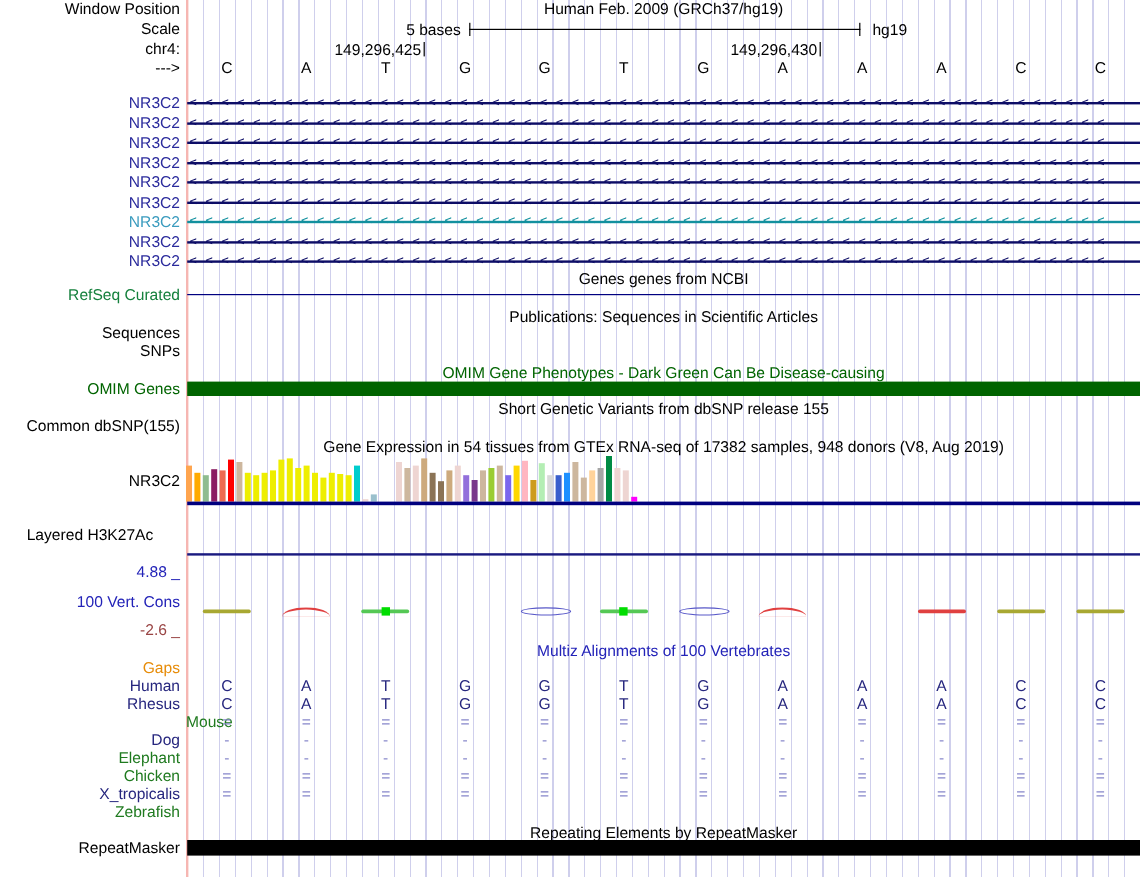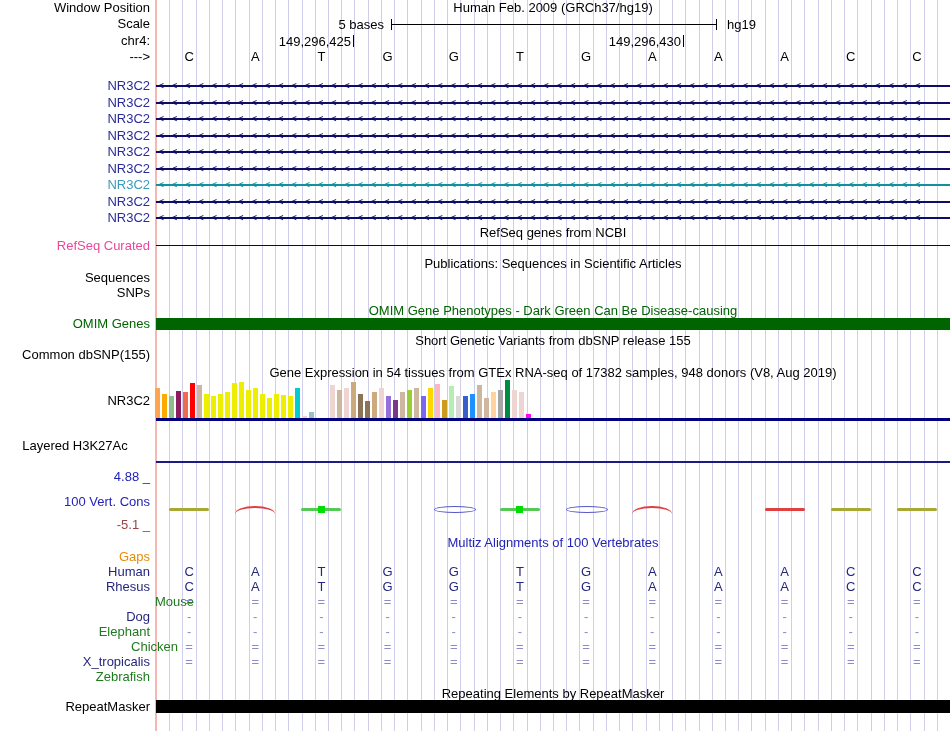--- a/index.html
+++ b/index.html
@@ -89,22 +89,22 @@
       <div class="gene-line" style="top: 184px; background: rgb(18, 144, 158);"></div>
       <div class="arrows" style="top: 178px; color: rgb(18, 144, 158);">&lt;&lt;&lt;&lt;&lt;&lt;&lt;&lt;&lt;&lt;&lt;&lt;&lt;&lt;&lt;&lt;&lt;&lt;&lt;&lt;&lt;&lt;&lt;&lt;&lt;&lt;&lt;&lt;&lt;&lt;&lt;&lt;&lt;&lt;&lt;&lt;&lt;&lt;&lt;&lt;&lt;&lt;&lt;&lt;&lt;&lt;&lt;&lt;&lt;&lt;&lt;&lt;&lt;&lt;&lt;&lt;&lt;&lt;</div>
       <div class="lbl" style="top: 194.5px; color: rgb(42, 42, 156);">NR3C2</div>
       <div class="gene-line" style="top: 200.5px; background: rgb(13, 13, 102);"></div>
       <div class="arrows" style="top: 194.5px; color: rgb(13, 13, 102);">&lt;&lt;&lt;&lt;&lt;&lt;&lt;&lt;&lt;&lt;&lt;&lt;&lt;&lt;&lt;&lt;&lt;&lt;&lt;&lt;&lt;&lt;&lt;&lt;&lt;&lt;&lt;&lt;&lt;&lt;&lt;&lt;&lt;&lt;&lt;&lt;&lt;&lt;&lt;&lt;&lt;&lt;&lt;&lt;&lt;&lt;&lt;&lt;&lt;&lt;&lt;&lt;&lt;&lt;&lt;&lt;&lt;&lt;</div>
       <div class="lbl" style="top: 211px; color: rgb(42, 42, 156);">NR3C2</div>
       <div class="gene-line" style="top: 217px; background: rgb(13, 13, 102);"></div>
       <div class="arrows" style="top: 211px; color: rgb(13, 13, 102);">&lt;&lt;&lt;&lt;&lt;&lt;&lt;&lt;&lt;&lt;&lt;&lt;&lt;&lt;&lt;&lt;&lt;&lt;&lt;&lt;&lt;&lt;&lt;&lt;&lt;&lt;&lt;&lt;&lt;&lt;&lt;&lt;&lt;&lt;&lt;&lt;&lt;&lt;&lt;&lt;&lt;&lt;&lt;&lt;&lt;&lt;&lt;&lt;&lt;&lt;&lt;&lt;&lt;&lt;&lt;&lt;&lt;&lt;</div>
     </div>
 
-  <div class="ttl" style="top:226px;">RefSeq genes from NCBI</div>
-  <div class="lbl" style="top:239px;color:#ec4899;text-align:right;">RefSeq Curated</div>
+  <div class="ttl" style="top:226px;">Genes genes from NCBI</div>
+  <div class="lbl" style="top:239px;color:#15803d;text-align:right;">RefSeq Curated</div>
   <div class="hline" style="top:245px;height:1px;background:#000080;"></div>
 
   <div class="ttl" style="top:257px;">Publications: Sequences in Scientific Articles</div>
   <div class="lbl" style="top:271px;">Sequences</div>
   <div class="lbl" style="top:286px;">SNPs</div>
 
   <div class="ttl" style="top:304px;color:#006400;">OMIM Gene Phenotypes - Dark Green Can Be Disease-causing</div>
   <div class="lbl" style="top:317px;color:#006400;">OMIM Genes</div>
   <div class="hline" style="top:318px;height:12px;background:#006400;"></div>
 
@@ -167,21 +167,21 @@
       <div class="bar" style="left: 519px; top: 392px; height: 26px; background: rgb(238, 213, 210);"></div>
       <div class="bar" style="left: 526px; top: 414px; height: 4px; background: rgb(255, 0, 255);"></div>
     </div>
   <div class="hline" style="top:418px;height:3px;background:#00007e;"></div>
 
   <div class="lbl" style="top:439px;text-align:center;">Layered H3K27Ac</div>
   <div class="hline" style="top:461px;height:2px;background:#1a1a80;"></div>
 
   <div class="lbl" style="top:470px;color:#2323b8;">4.88 _</div>
   <div class="lbl" style="top:495px;color:#2323b8;">100 Vert. Cons</div>
-  <div class="lbl" style="top:518px;color:#994444;">-5.1 _</div>
+  <div class="lbl" style="top:518px;color:#994444;">-2.6 _</div>
   <div id="phylop-marks">
       <div class="mark-dash" style="left: 169.083px; top: 508px; background: rgb(168, 168, 50);"></div>
       <div class="mark-arc" style="left: 235.25px; top: 506px; border-top-color: rgb(224, 64, 64);"></div>
       <div class="mark-dash" style="left: 301.417px; top: 508px; background: rgb(85, 200, 85);"></div>
       <div class="mark-sq" style="left: 317.917px; top: 506px; background: rgb(0, 221, 0);"></div>
       <div class="mark-lens" style="left: 433.75px; top: 506px; border-color: rgb(88, 88, 200);"></div>
       <div class="mark-dash" style="left: 499.917px; top: 508px; background: rgb(85, 200, 85);"></div>
       <div class="mark-sq" style="left: 516.417px; top: 506px; background: rgb(0, 221, 0);"></div>
       <div class="mark-lens" style="left: 566.083px; top: 506px; border-color: rgb(88, 88, 200);"></div>
       <div class="mark-arc" style="left: 632.25px; top: 506px; border-top-color: rgb(224, 64, 64);"></div>
@@ -251,21 +251,21 @@
       <div class="align-cell" style="left: 288.333px; top: 625px; color: rgb(138, 138, 204);">-</div>
       <div class="align-cell" style="left: 354.5px; top: 625px; color: rgb(138, 138, 204);">-</div>
       <div class="align-cell" style="left: 420.667px; top: 625px; color: rgb(138, 138, 204);">-</div>
       <div class="align-cell" style="left: 486.833px; top: 625px; color: rgb(138, 138, 204);">-</div>
       <div class="align-cell" style="left: 553px; top: 625px; color: rgb(138, 138, 204);">-</div>
       <div class="align-cell" style="left: 619.167px; top: 625px; color: rgb(138, 138, 204);">-</div>
       <div class="align-cell" style="left: 685.333px; top: 625px; color: rgb(138, 138, 204);">-</div>
       <div class="align-cell" style="left: 751.5px; top: 625px; color: rgb(138, 138, 204);">-</div>
       <div class="align-cell" style="left: 817.667px; top: 625px; color: rgb(138, 138, 204);">-</div>
       <div class="align-cell" style="left: 883.833px; top: 625px; color: rgb(138, 138, 204);">-</div>
-      <div class="lbl" style="top: 640px; color: rgb(31, 122, 31); padding-left: 28px;">Chicken</div>
+      <div class="lbl" style="top: 640px; color: rgb(31, 122, 31);">Chicken</div>
       <div class="align-cell" style="left: 156px; top: 640px; color: rgb(138, 138, 204);">=</div>
       <div class="align-cell" style="left: 222.167px; top: 640px; color: rgb(138, 138, 204);">=</div>
       <div class="align-cell" style="left: 288.333px; top: 640px; color: rgb(138, 138, 204);">=</div>
       <div class="align-cell" style="left: 354.5px; top: 640px; color: rgb(138, 138, 204);">=</div>
       <div class="align-cell" style="left: 420.667px; top: 640px; color: rgb(138, 138, 204);">=</div>
       <div class="align-cell" style="left: 486.833px; top: 640px; color: rgb(138, 138, 204);">=</div>
       <div class="align-cell" style="left: 553px; top: 640px; color: rgb(138, 138, 204);">=</div>
       <div class="align-cell" style="left: 619.167px; top: 640px; color: rgb(138, 138, 204);">=</div>
       <div class="align-cell" style="left: 685.333px; top: 640px; color: rgb(138, 138, 204);">=</div>
       <div class="align-cell" style="left: 751.5px; top: 640px; color: rgb(138, 138, 204);">=</div>

